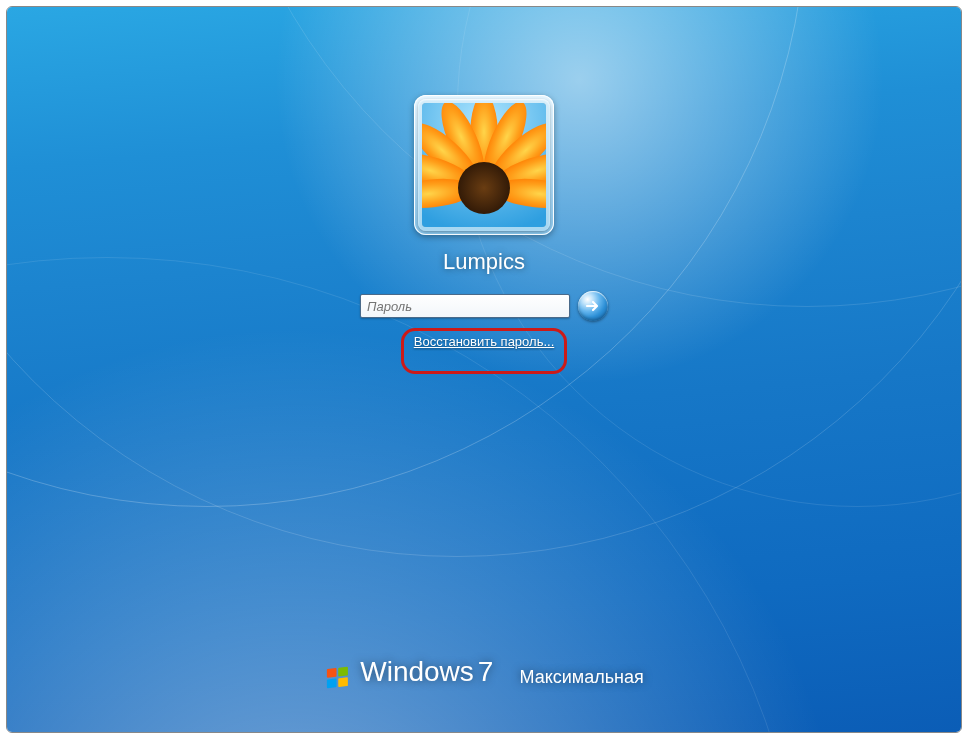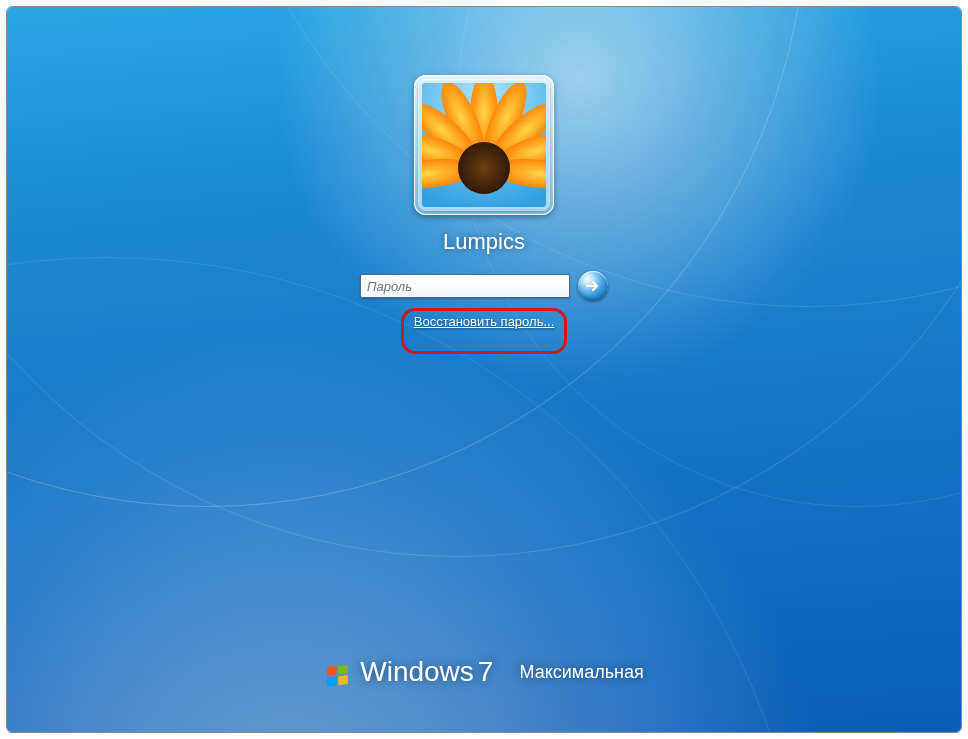--- a/index.html
+++ b/index.html
@@ -34,21 +34,21 @@
     background: transparent;
   }
   .b1 { left: -400px; top: -700px; }
   .b2 { left: -150px; top: -650px; border-color: rgba(255,255,255,0.15); }
   .b3 { left: 200px;  top: -900px; border-color: rgba(255,255,255,0.12); }
   .b4 { left: 450px;  top: -300px; width: 800px; height: 800px; border-color: rgba(255,255,255,0.10);}
   .b5 { left: -600px; top: 250px;  width: 1400px; height: 1400px; border-color: rgba(255,255,255,0.10);}
 
   .center-col {
     position: absolute;
-    left: 50%; top: 68px;
+    left: 50%; top: 88px;
     transform: translateX(-50%);
     width: 420px;
     display: flex;
     flex-direction: column;
     align-items: center;
   }
 
   .avatar-frame {
     width: 140px; height: 140px;
     border-radius: 12px;
@@ -127,21 +127,21 @@
     cursor: pointer;
     background: none; border: none;
     font-family: inherit;
   }
 
   .branding {
     position: absolute;
     left: 50%; bottom: 44px;
     transform: translateX(-50%);
     display: flex;
-    align-items: center;
+    align-items: flex-end;
     gap: 8px;
     text-shadow: 0 0 8px rgba(0,0,0,0.5);
   }
   .win-flag {
     width: 28px; height: 28px;
     position: relative;
     top: 4px;
   }
   .brand-main {
     color: #fff;

